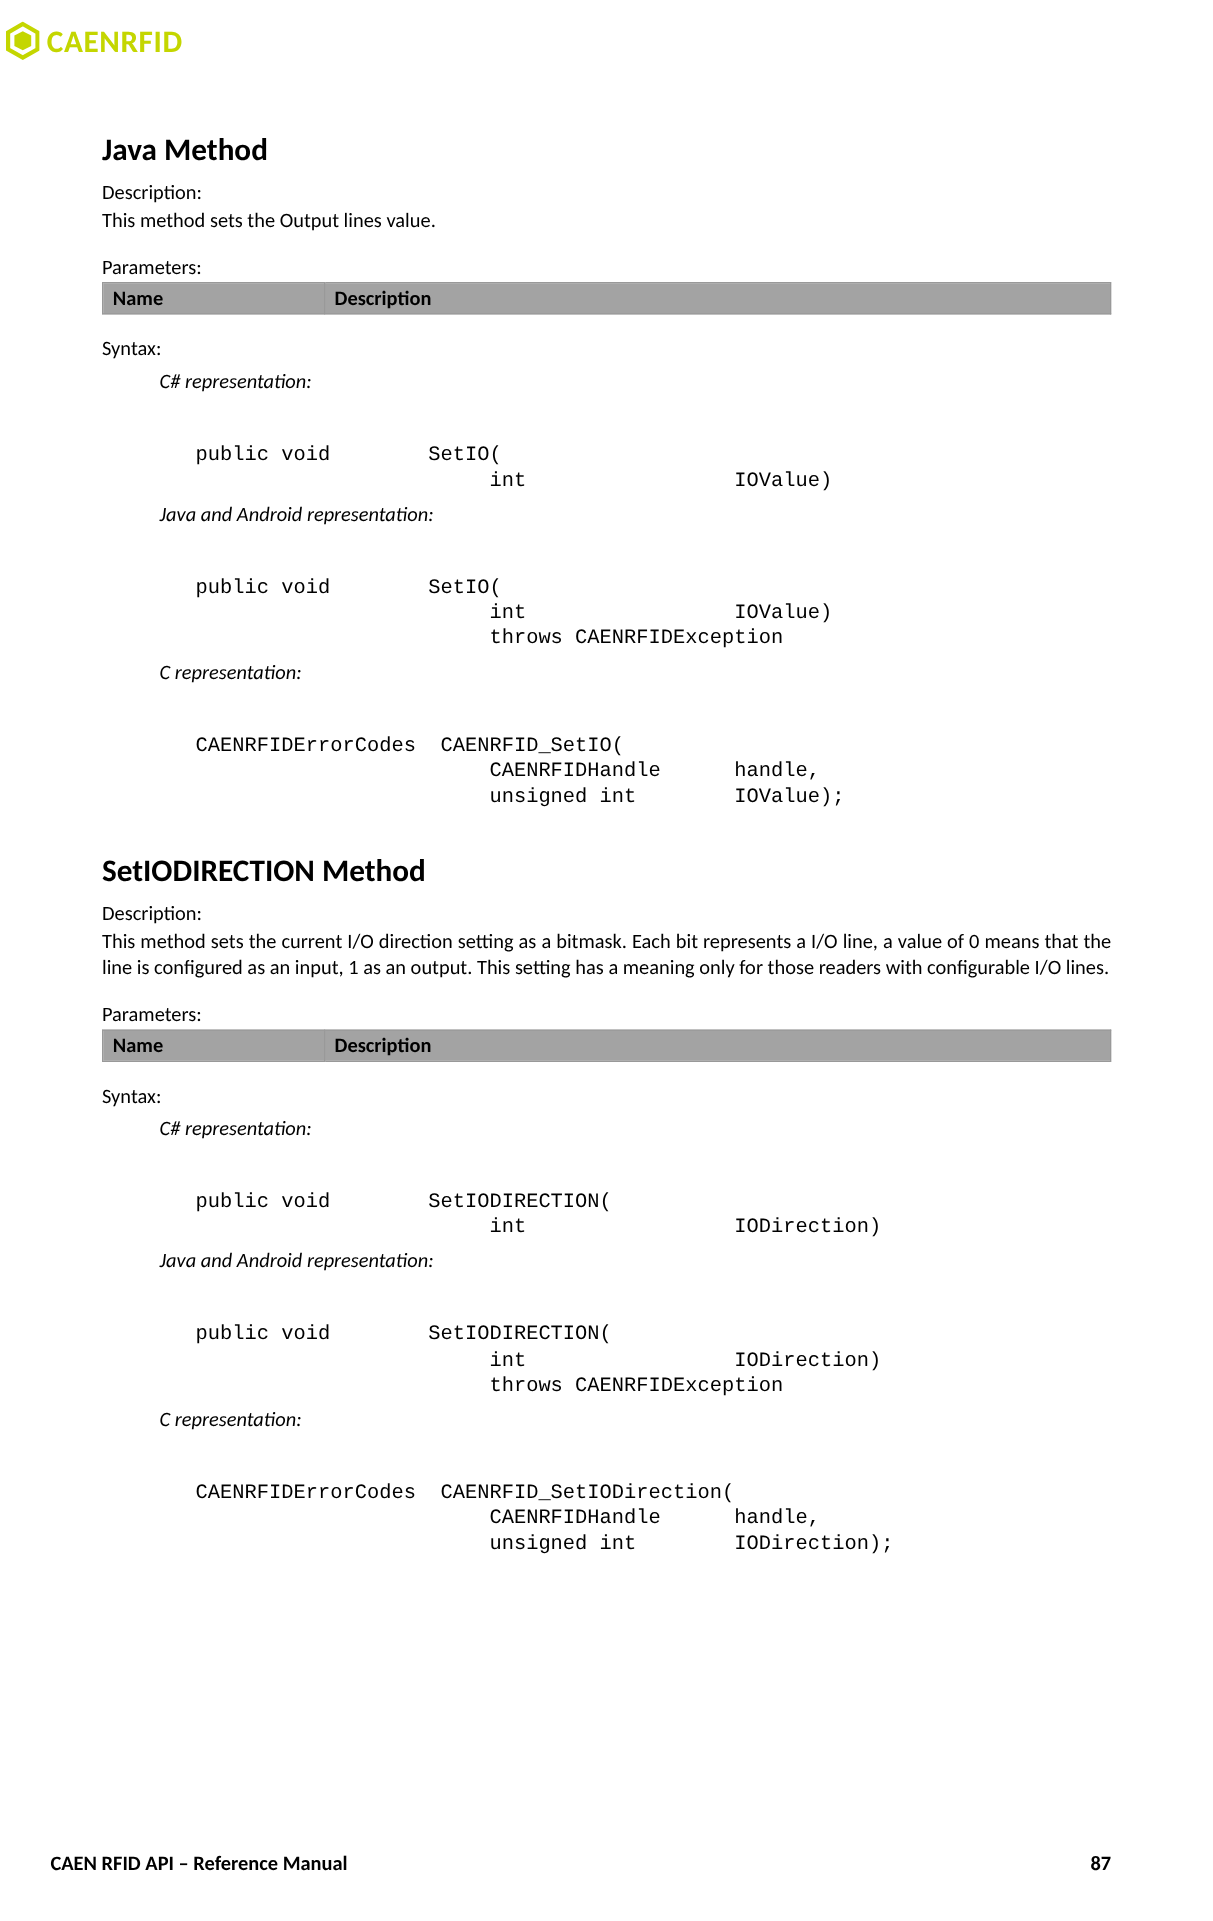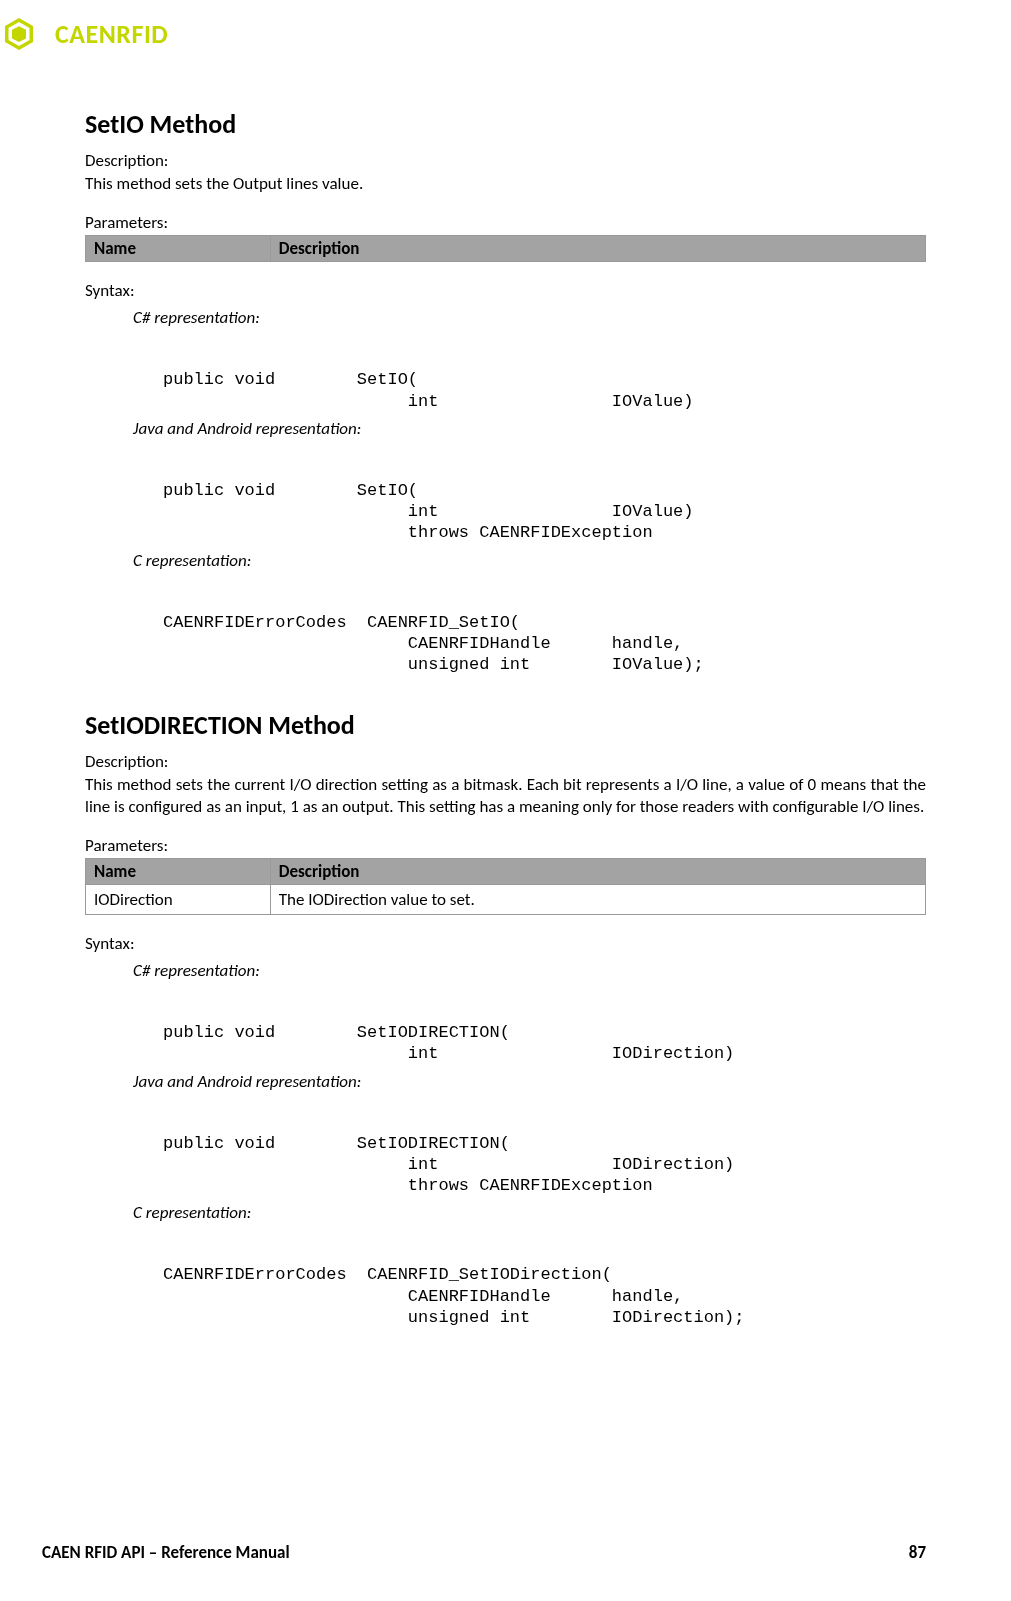--- a/index.html
+++ b/index.html
@@ -8,21 +8,21 @@
     background: #fff;
     width: 1011px;
     height: 1601px;
     position: relative;
     padding: 18px 85px 0 85px;
     color: #000;
   }
   .logo-row {
     display: flex;
     align-items: center;
-    gap: 22px;
+    gap: 6px;
     margin-left: -80px;
     margin-bottom: 58px;
   }
   .logo-hex {
     width: 28px;
     height: 32px;
     position: relative;
   }
   .logo-text {
     color: #c4d600;
@@ -103,21 +103,21 @@
 <div class="logo-row">
   <span class="logo-hex">
     <svg viewBox="0 0 32 36" width="28" height="32">
       <polygon points="16,2 30,10 30,26 16,34 2,26 2,10" fill="none" stroke="#c4d600" stroke-width="4"></polygon>
       <polygon points="16,9 24,13 24,23 16,27 8,23 8,13" fill="#c4d600"></polygon>
     </svg>
   </span>
   <span class="logo-text">CAENRFID</span>
 </div>
 
-<h2>SetIO Method</h2>
+<h2>Java Method</h2>
 <div class="label-italic">Description:</div>
 <div class="body-text">This method sets the Output lines value.</div>
 <div class="spacer-sm"></div>
 <div class="label-italic">Parameters:</div>
 <table class="params">
   <tbody>
       <tr>
     <th class="col-name">Name</th>
     <th>Description</th>
   </tr>
@@ -145,24 +145,20 @@
 <div class="label-italic">Description:</div>
 <div class="body-text">This method sets the current I/O direction setting as a bitmask. Each bit represents a I/O line, a value of 0 means that the line is configured as an input, 1 as an output. This setting has a meaning only for those readers with configurable I/O lines.</div>
 <div class="spacer-sm"></div>
 <div class="label-italic">Parameters:</div>
 <table class="params">
   <tbody>
       <tr>
     <th class="col-name">Name</th>
     <th>Description</th>
   </tr>
-  <tr>
-    <td>IODirection</td>
-    <td>The IODirection value to set.</td>
-  </tr>
 </tbody>
   </table>
 <div class="spacer-sm"></div>
 <div class="label-italic">Syntax:</div>
 <div class="repr-block">
   <div class="repr-label">C# representation:</div>
   <pre class="sig">public void        SetIODIRECTION(
                         int                 IODirection)</pre>
   <div class="repr-label">Java and Android representation:</div>
   <pre class="sig">public void        SetIODIRECTION(

